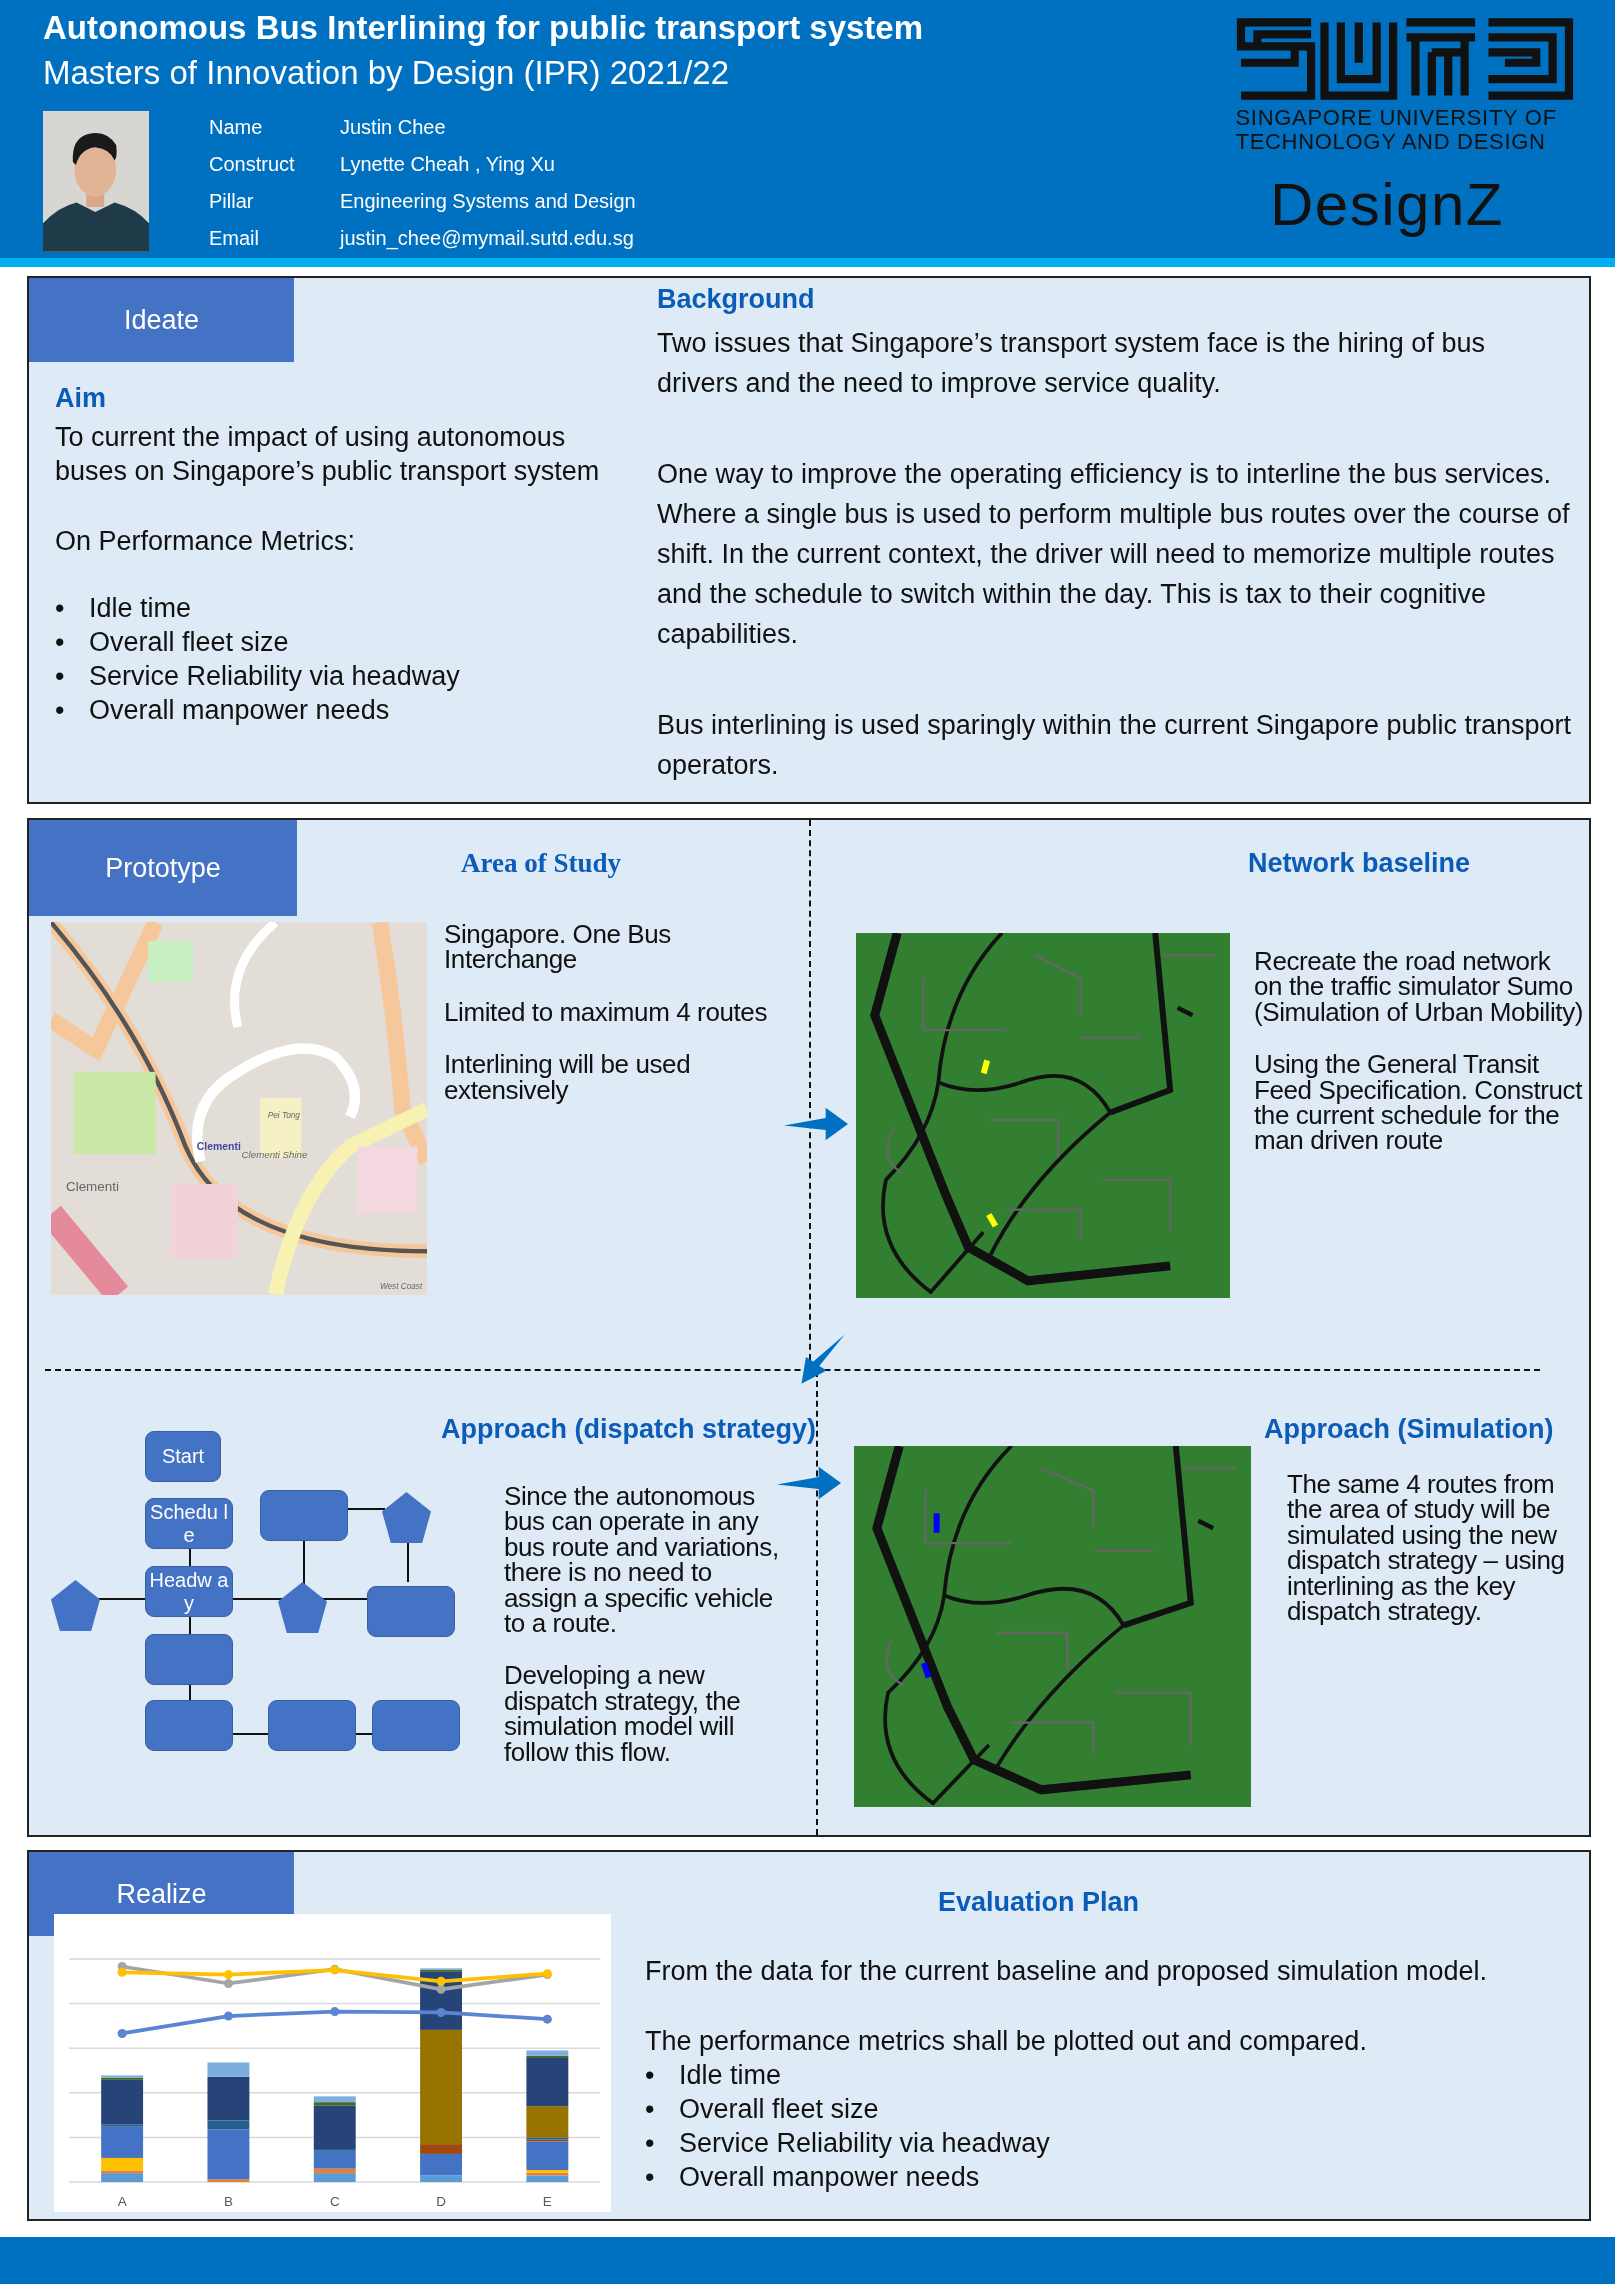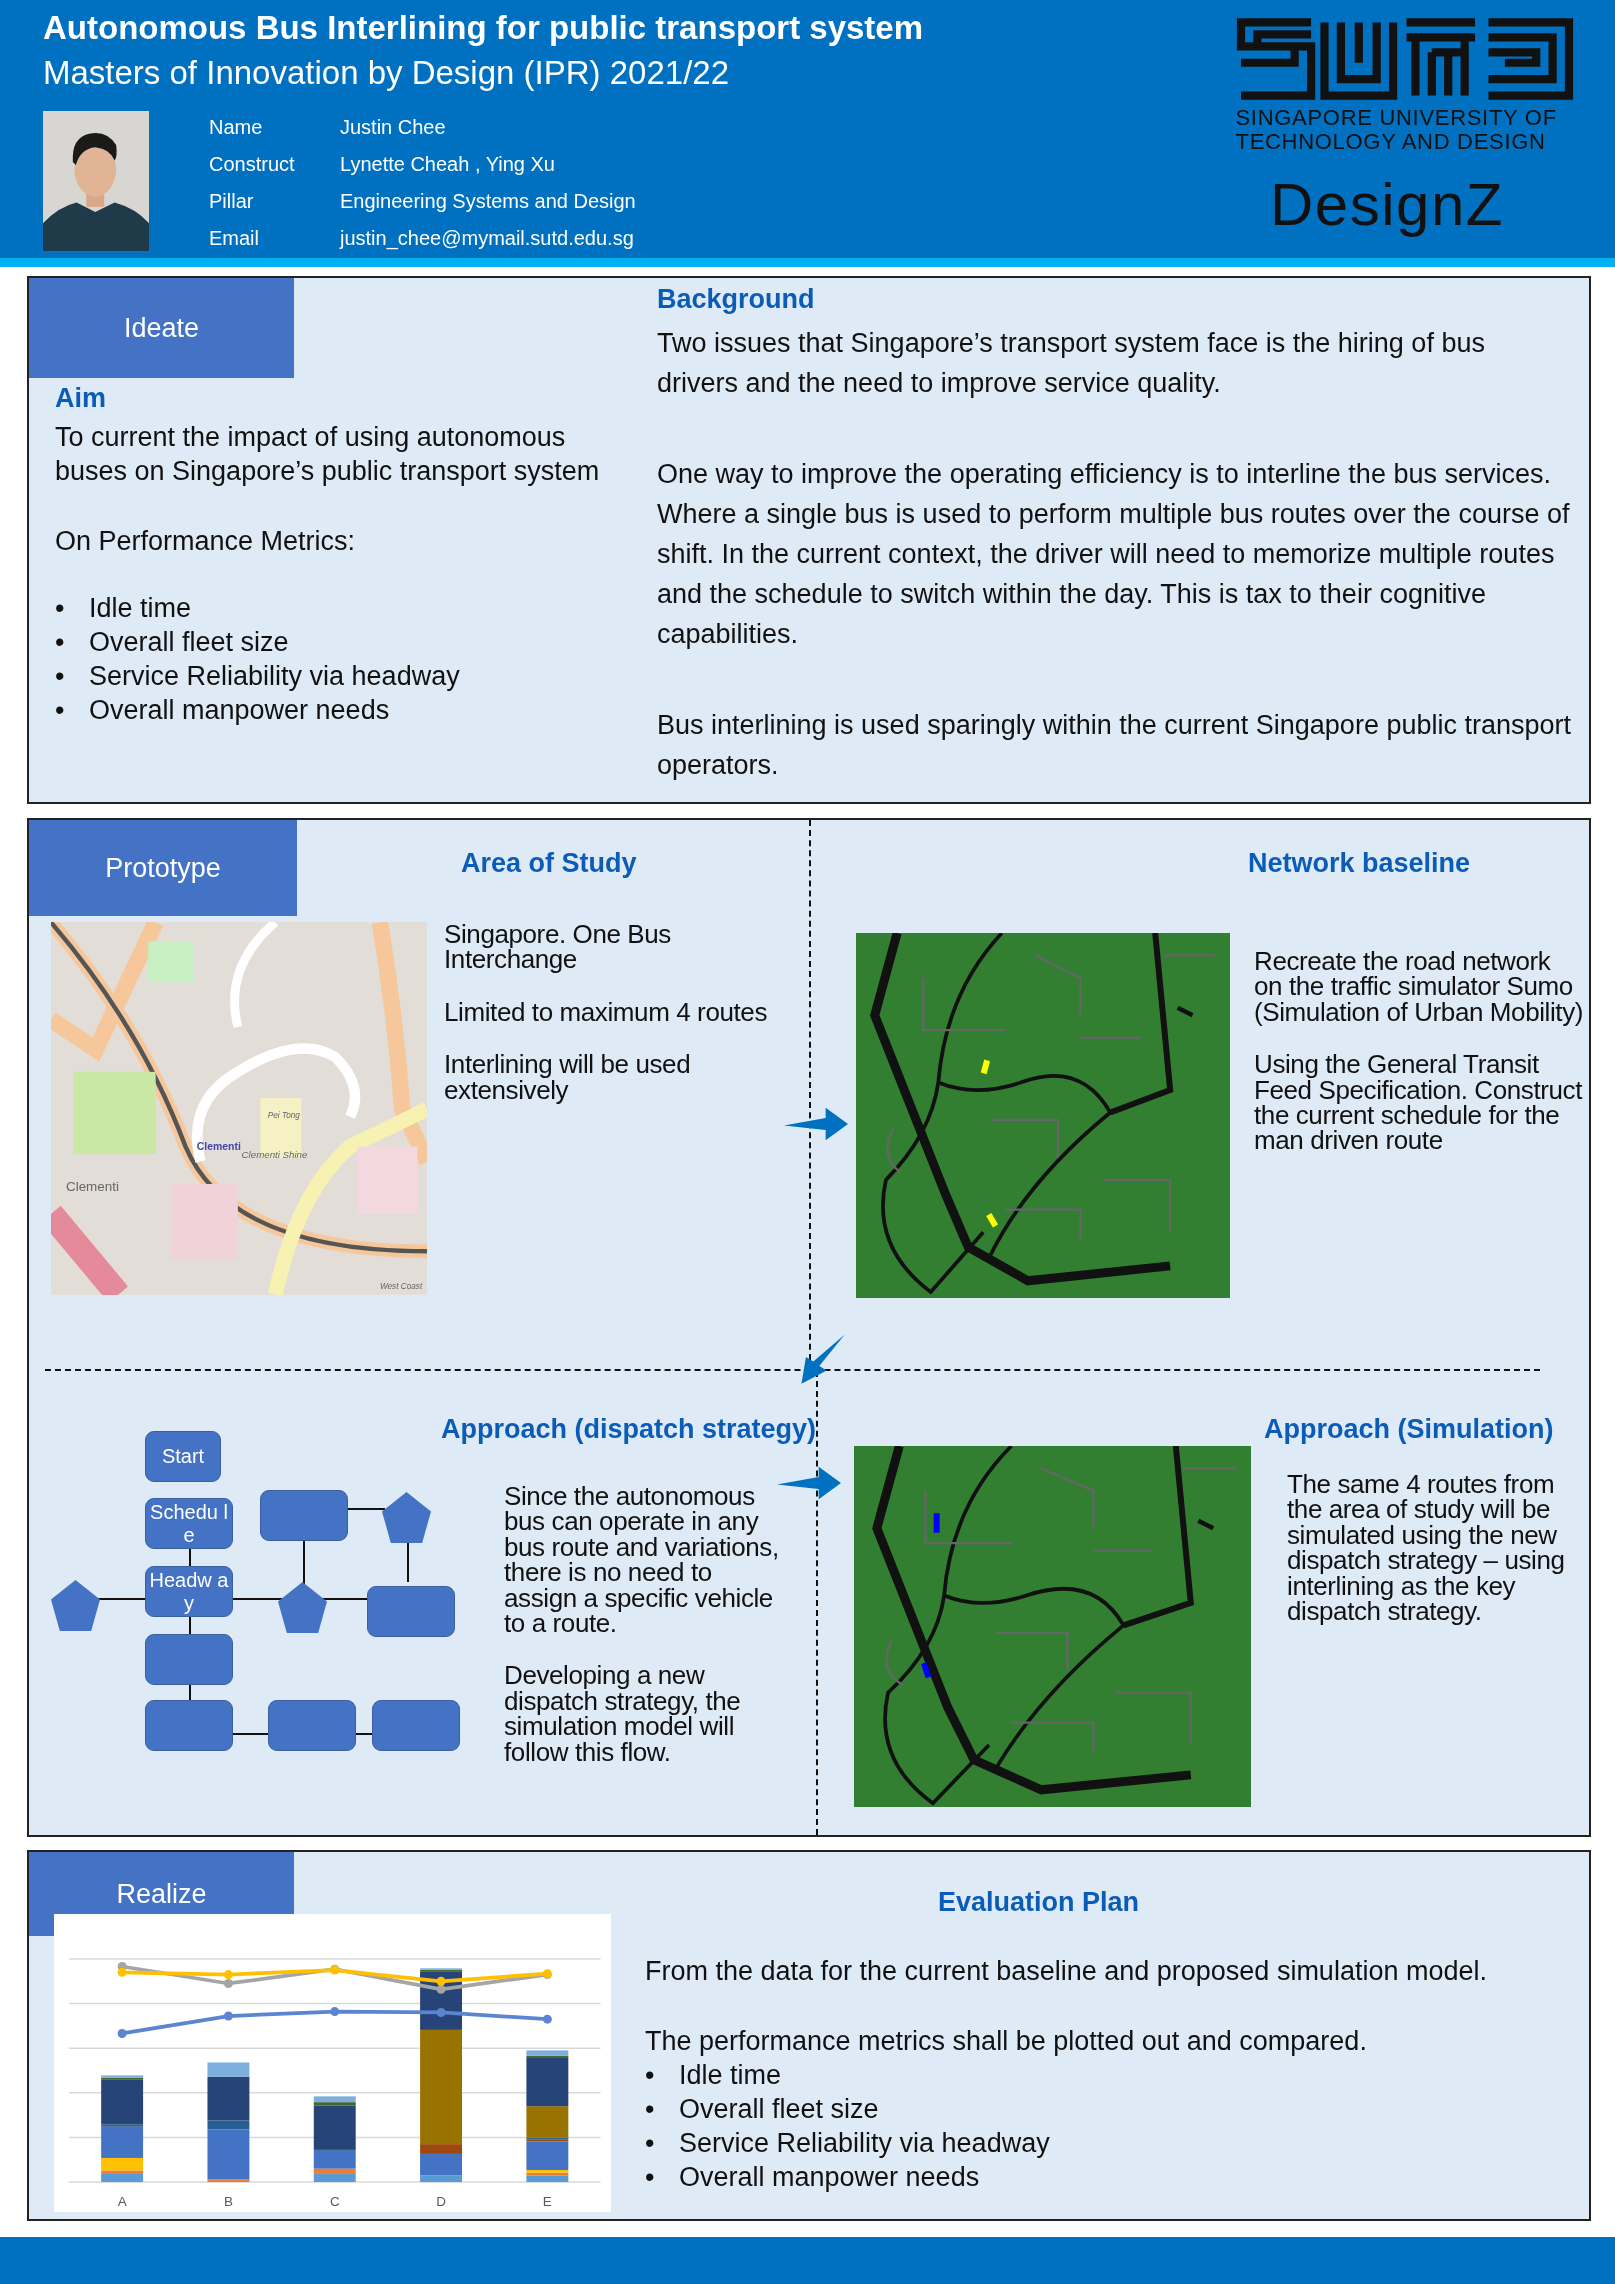--- a/index.html
+++ b/index.html
@@ -83,21 +83,21 @@
 
       <path d="M338 6 H446 V104 H338 M338 26 H424 V82 H338 M338 46 H402 V60 H360"></path>
     </g>
   </svg>
   <div id="logo-text1">SINGAPORE UNIVERSITY OF</div>
   <div id="logo-text2">TECHNOLOGY AND DESIGN</div>
   <div id="designz">DesignZ</div>
 </div>
 
 <div class="abs panel" style="left:27px; top:276px; width:1564px; height:528px;"></div>
-<div class="abs tab" style="left:29px; top:278px; width:265px; height:100px;">Ideate</div>
+<div class="abs tab" style="left:29px; top:278px; width:265px; height:84px;">Ideate</div>
 
 <div class="abs h-blue" style="left:55px; top:383px;">Aim</div>
 <div class="abs body-text" style="left:55px; top:420px; width:584px;">To current the impact of using autonomous buses on Singapore’s public transport system</div>
 <div class="abs body-text" style="left:55px; top:524px;">On Performance Metrics:</div>
 <ul class="abs bullets body-text" style="left:55px; top:591px; line-height:34px;">
   <li>Idle time</li>
   <li>Overall fleet size</li>
   <li>Service Reliability via headway</li>
   <li>Overall manpower needs</li>
 </ul>
@@ -109,21 +109,21 @@
   <p>Bus interlining is used sparingly within the current Singapore public transport operators.</p>
 </div>
 
 <div class="abs panel" style="left:27px; top:818px; width:1564px; height:1019px;"></div>
 <div class="abs tab" style="left:29px; top:820px; width:268px; height:96px;">Prototype</div>
 
 <div class="abs dashed-v" style="left:809px; top:820px; height:550px;"></div>
 <div class="abs dashed-v" style="left:816px; top:1371px; height:464px;"></div>
 <div class="abs dashed-h" style="left:45px; top:1369px; width:1495px;"></div>
 
-<div class="abs h-blue" style="left:461px; top:848px;">Area of Study</div>
+<div class="abs h-blue" style="left:461px; top:848px;font-family:Liberation Serif, serif;">Area of Study</div>
 <div class="abs" style="left:51px; top:922px; width:376px; height:373px; background:#e8e4df; overflow:hidden;">
   <svg width="376" height="373" viewBox="0 0 503 498">
     <rect width="503" height="498" fill="#e2ddd7"></rect>
     <path d="M0 130 L60 170 L140 0" fill="none" stroke="#f6c79a" stroke-width="22"></path>
     <path d="M440 0 Q460 120 470 250 L503 320" fill="none" stroke="#f6c79a" stroke-width="22"></path>
     <path d="M0 0 Q120 140 180 300 Q240 440 503 440" fill="none" stroke="#f6c79a" stroke-width="18"></path>
     <path d="M0 0 Q120 140 180 300 Q240 440 503 440" fill="none" stroke="#555" stroke-width="6"></path>
     <path d="M300 498 Q330 360 400 300 L503 250" fill="none" stroke="#f7f2b2" stroke-width="20"></path>
     <path d="M0 390 L90 498" fill="none" stroke="#e58a9a" stroke-width="34"></path>
     <path d="M200 320 Q180 240 250 200 Q330 150 380 180 Q420 220 400 260" fill="none" stroke="#fff" stroke-width="14"></path>

